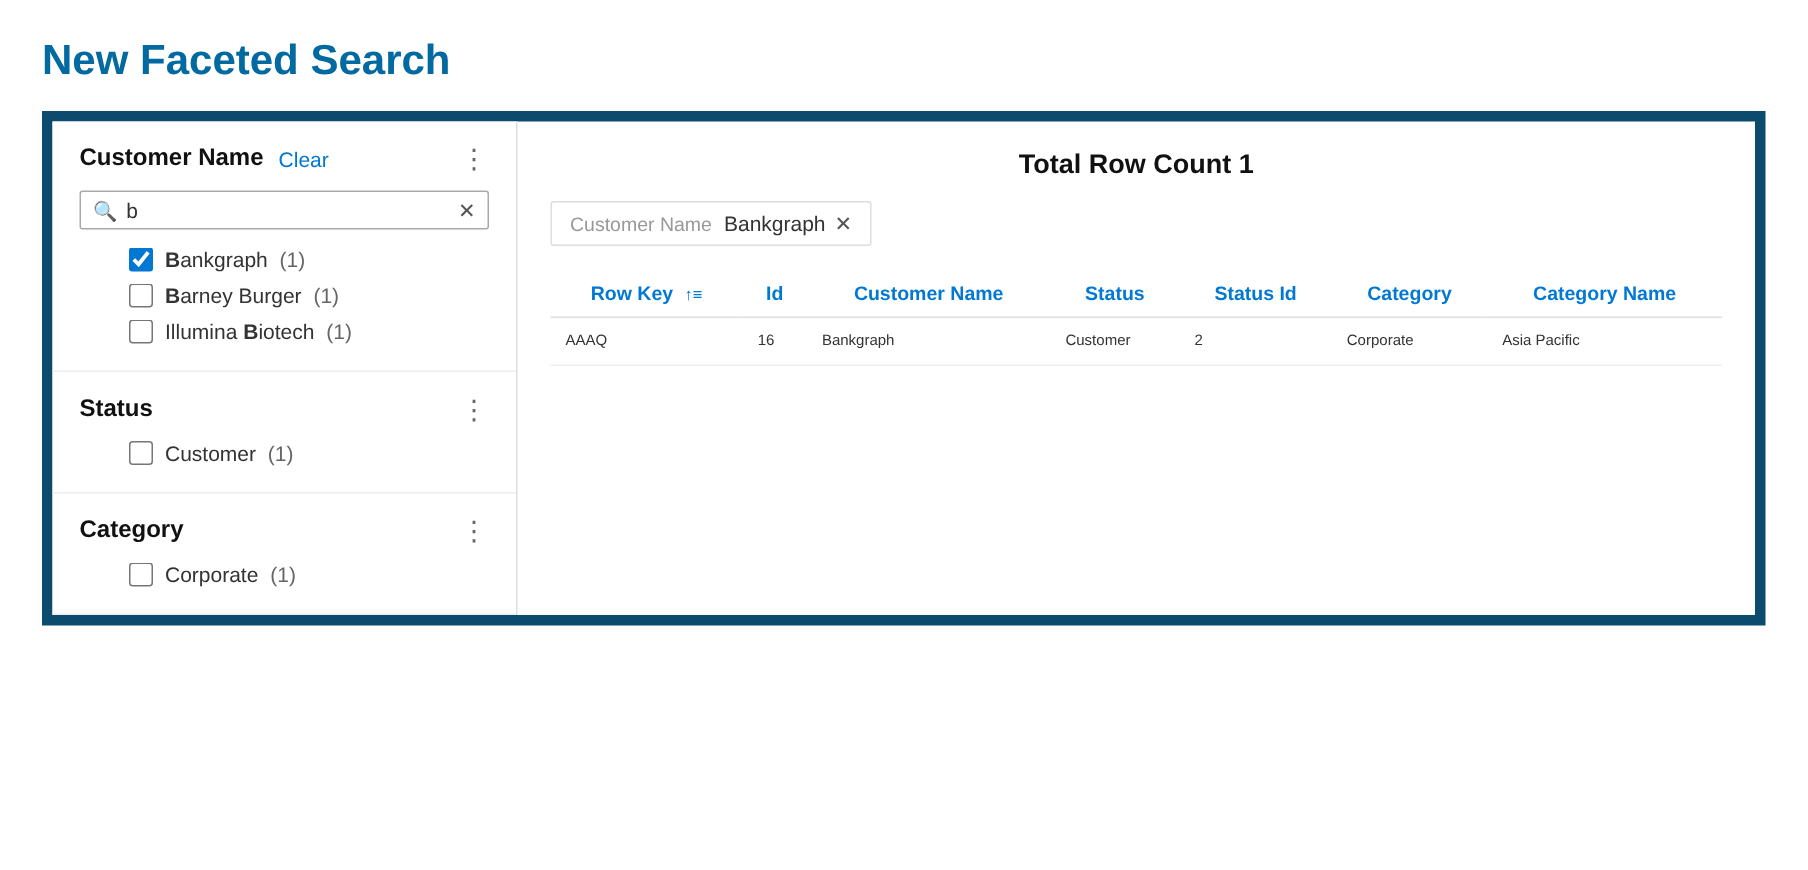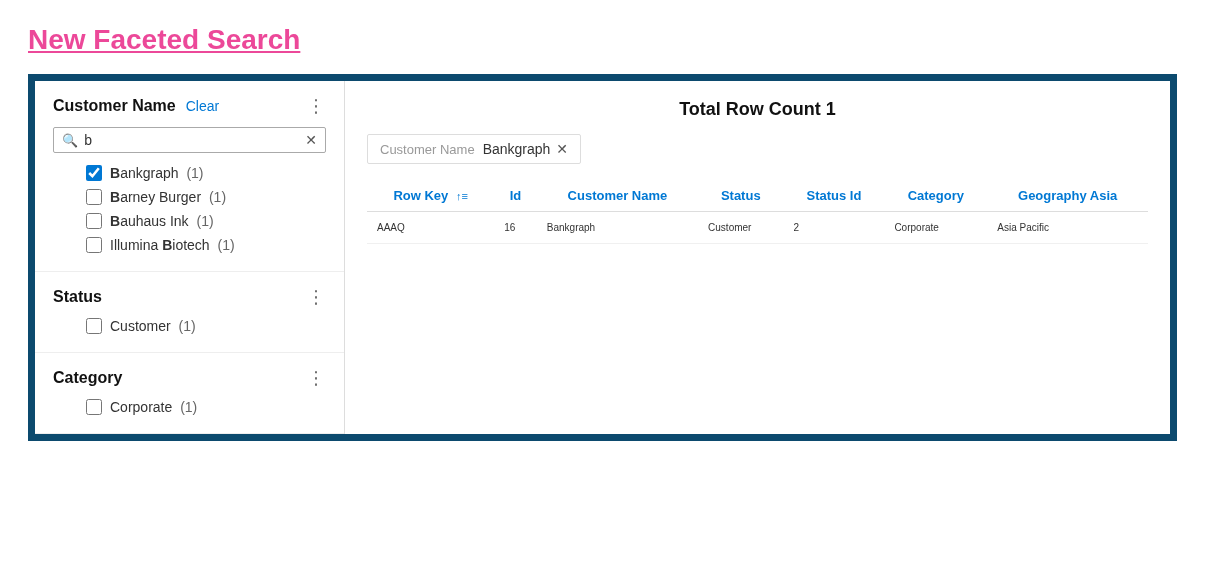--- a/index.html
+++ b/index.html
@@ -1,20 +1,20 @@
 <!DOCTYPE html>
 <html><head>
   <meta charset="utf-8">
   <style>
     * { box-sizing: border-box; margin: 0; padding: 0; }
     body { font-family: 'Segoe UI', Arial, sans-serif; background: #fff; color: #333; font-size: 14px; }
 
     .page { padding: 24px 28px; }
 
-    h1 { font-size: 28px; font-weight: 600; margin-bottom: 18px; color: #ec4899; text-decoration: underline; }
+    h1 { font-size: 28px; font-weight: 600; margin-bottom: 18px; color: #0369a1; }
 
     .main-layout { display: flex; gap: 0; border: 7px solid #0c4a6e; }
 
     
     .left-panel {
       width: 310px;
       min-width: 310px;
       border-right: 1px solid #ddd;
       background: #fff;
       overflow-y: auto;
@@ -182,24 +182,20 @@
           <button class="clear-search">✕</button>
         </div>
         <ul class="facet-items">
           <li class="facet-item">
             <input type="checkbox" checked="" style="">
             <span class="facet-item-label"><b>B</b>ankgraph <span class="facet-count">(1)</span></span>
           </li>
           <li class="facet-item">
             <input type="checkbox" style="">
             <span class="facet-item-label"><b>B</b>arney Burger <span class="facet-count">(1)</span></span>
-          </li>
-          <li class="facet-item">
-            <input type="checkbox" style="">
-            <span class="facet-item-label"><b>B</b>auhaus Ink <span class="facet-count">(1)</span></span>
           </li>
           <li class="facet-item">
             <input type="checkbox" style="">
             <span class="facet-item-label">Illumina <b>B</b>iotech <span class="facet-count">(1)</span></span>
           </li>
         </ul>
       </div>
 
       <div class="facet-section">
         <div class="facet-header">
@@ -242,21 +238,21 @@
 
       <table class="data-table">
         <thead>
           <tr>
             <th>Row Key <span class="sort-icon">↑≡</span></th>
             <th>Id</th>
             <th>Customer Name</th>
             <th>Status</th>
             <th>Status Id</th>
             <th>Category</th>
-            <th>Geography Asia</th>
+            <th>Category Name</th>
           </tr>
         </thead>
         <tbody>
           <tr>
             <td>AAAQ</td>
             <td>16</td>
             <td>Bankgraph</td>
             <td>Customer</td>
             <td>2</td>
             <td>Corporate</td>

